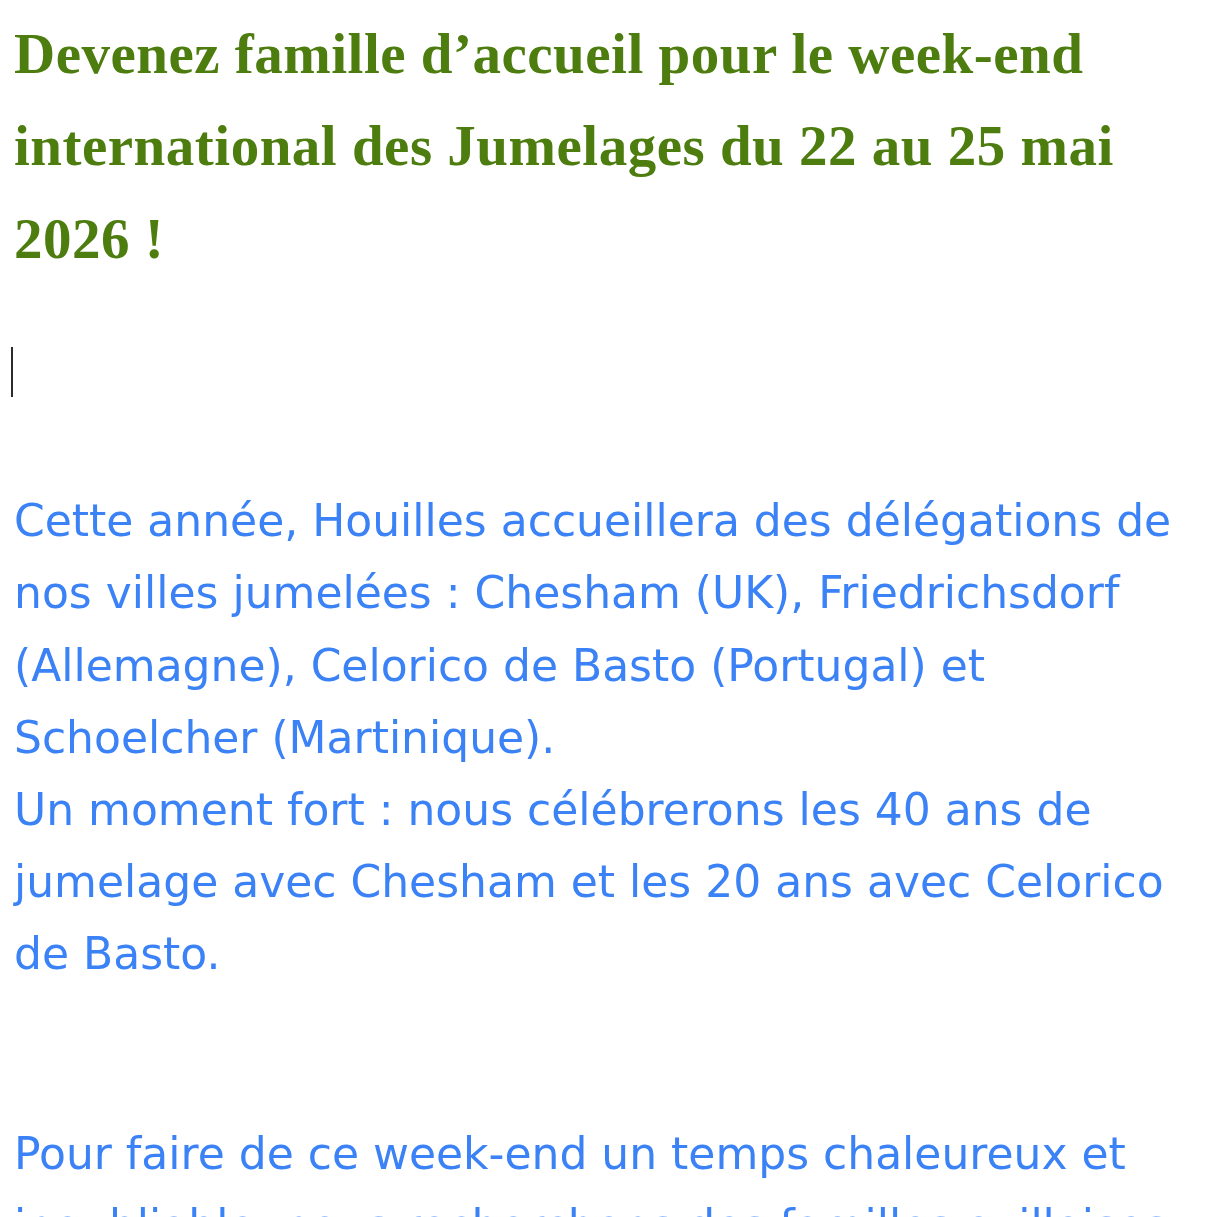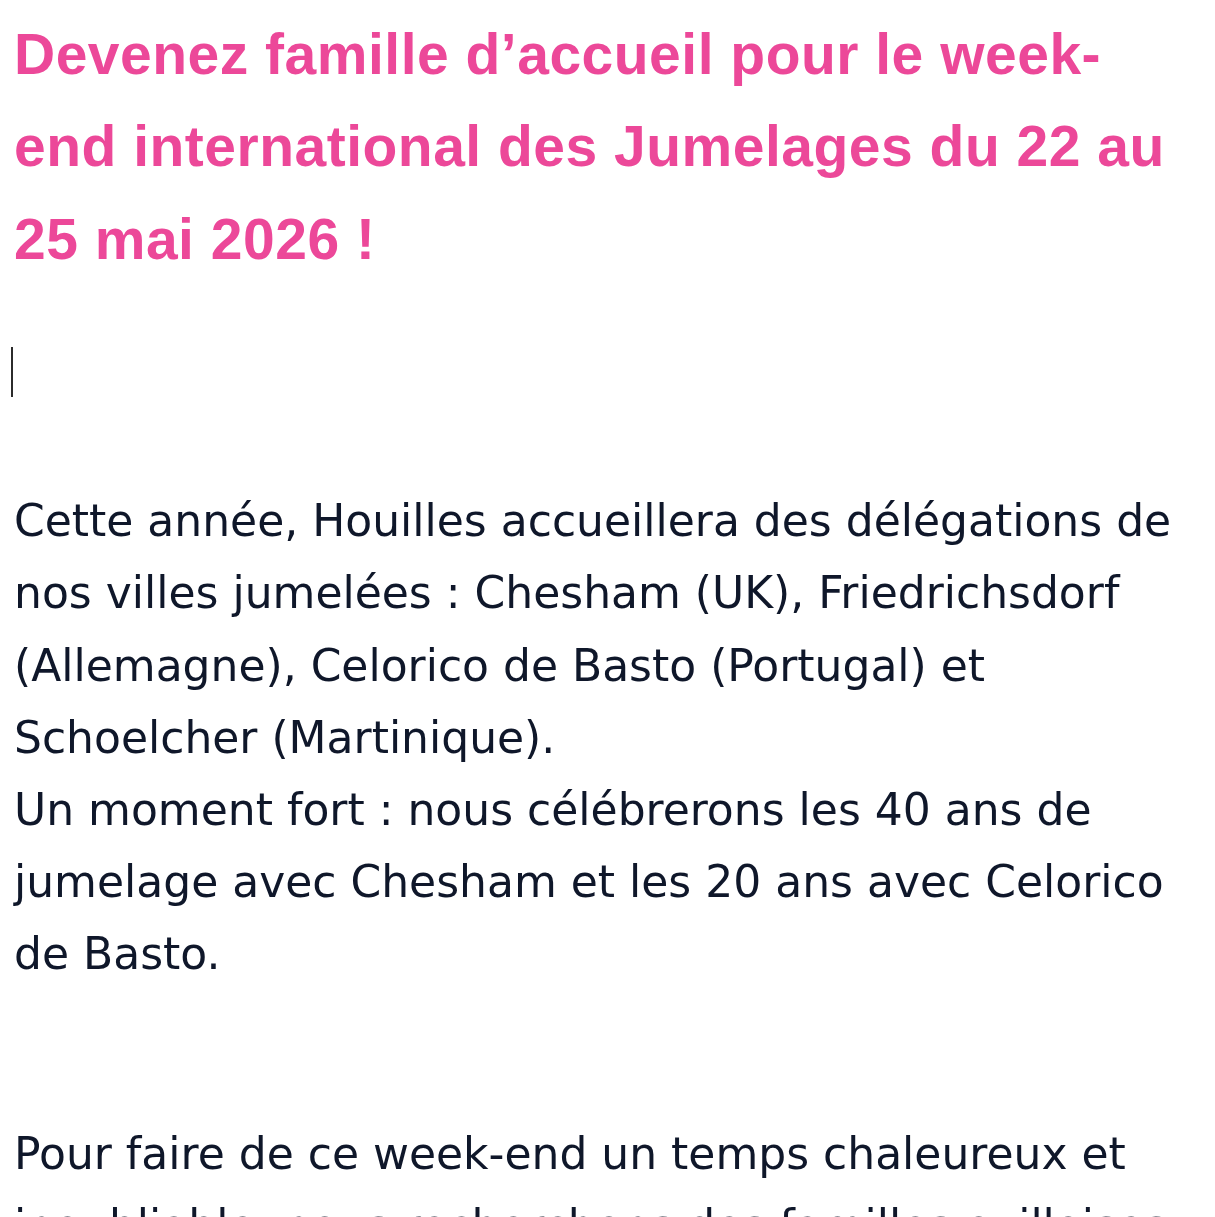--- a/index.html
+++ b/index.html
@@ -14,33 +14,33 @@
     font-family: "DejaVu Sans", sans-serif;
   }
   .page {
     position: relative;
     width: 1215px;
     height: 1217px;
     box-sizing: border-box;
     padding: 8px 18px 0 14px;
   }
   .headline {
-    color: #ec4899;
-    font-family: Liberation Sans, sans-serif;
+    color: #4d7c0f;
+    font-family: Liberation Serif, serif;
     font-weight: 700;
     font-size: 57px;
     line-height: 1.62;
     letter-spacing: 0.5px;
     margin: 0;
     padding: 0;
     white-space: pre-line;
   }
   .body-block {
     position: relative;
-    color: #0f172a;
+    color: #3b82f6;
     font-family: "DejaVu Sans", sans-serif;
     font-weight: 400;
     font-size: 44px;
     line-height: 1.64;
     letter-spacing: 0px;
     white-space: pre-line;
     margin: 0;
   }
   .para-1 {
     margin-top: 56px;

